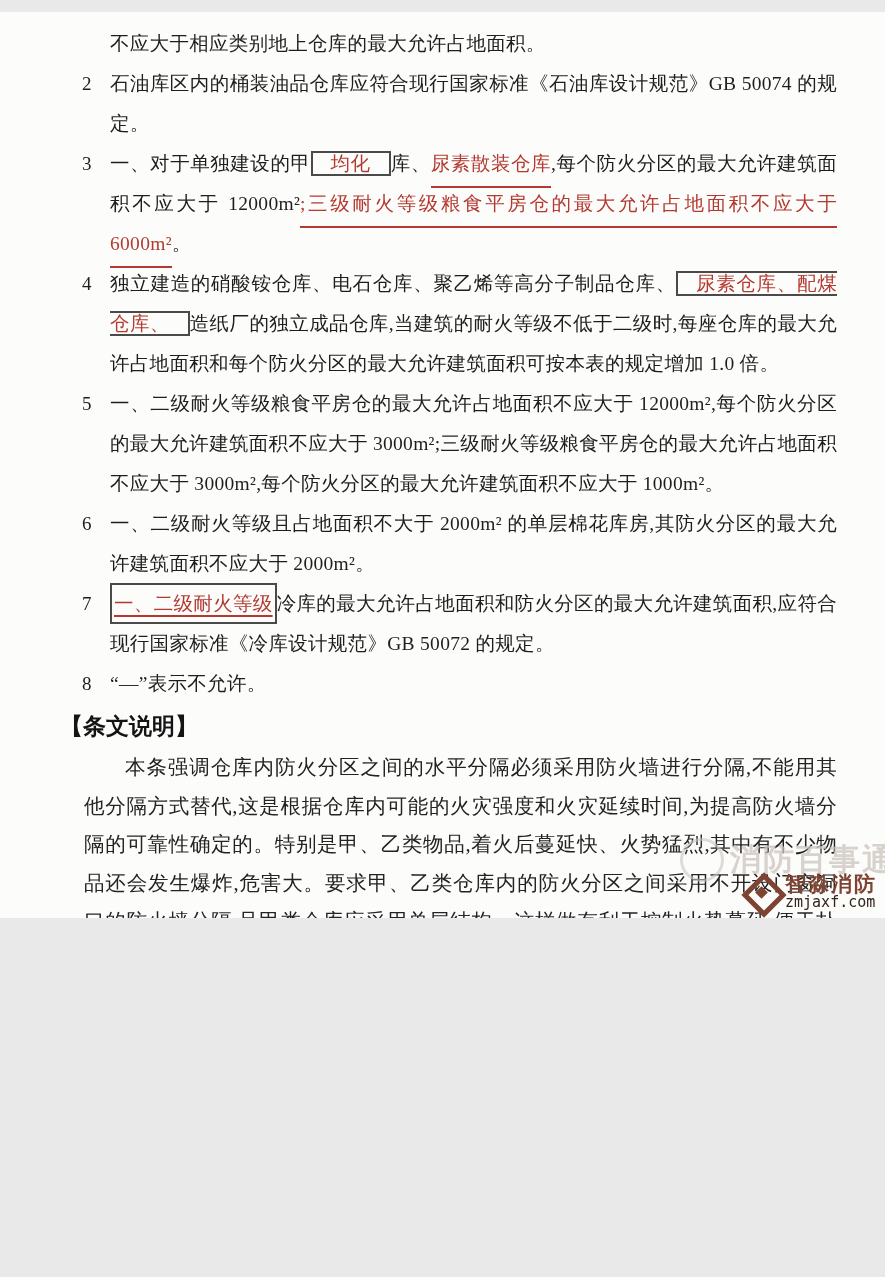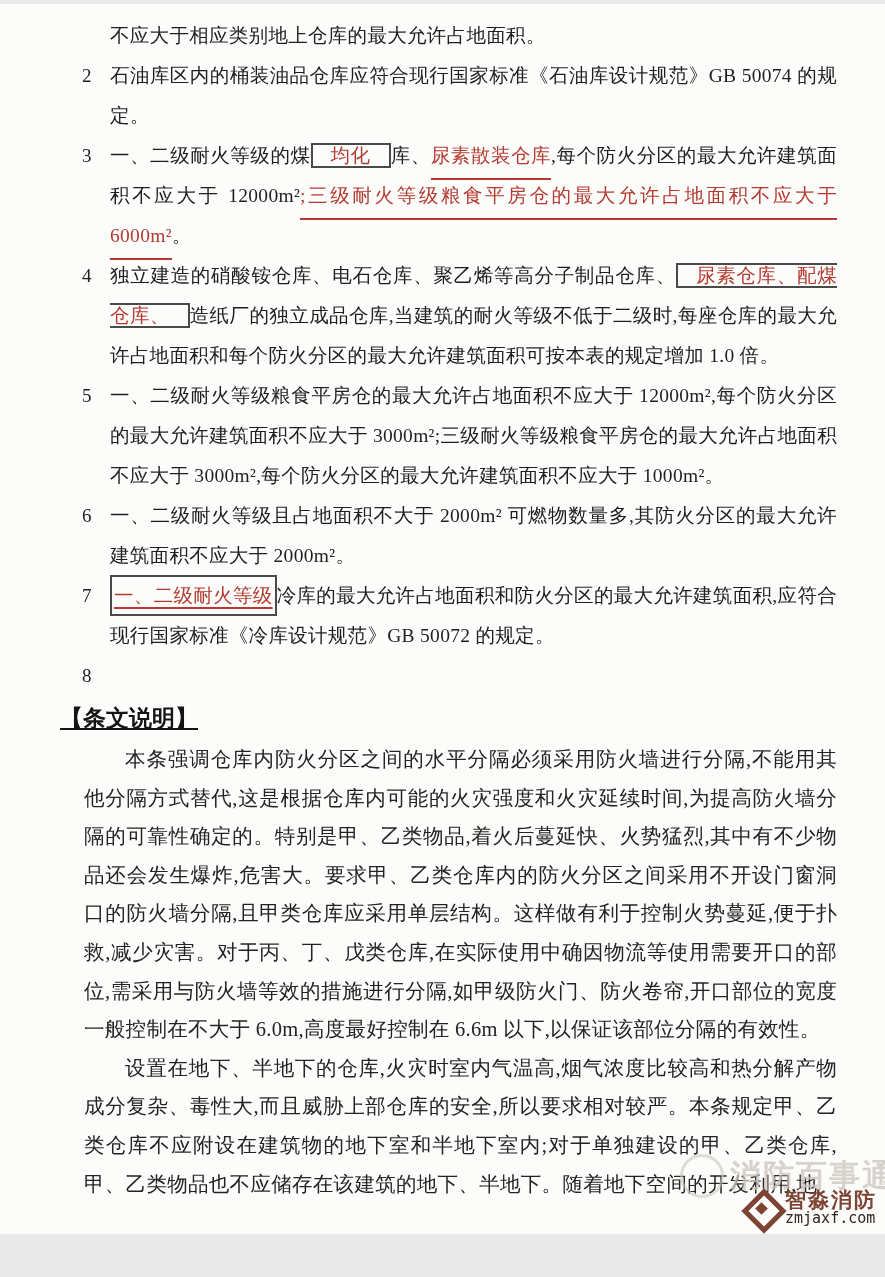--- a/index.html
+++ b/index.html
@@ -5,22 +5,22 @@
   :root{
     --ink:#1e1e1e;
     --red:#b43a31;
     --box:#4a4a4a;
     --brand:#7d4434;
     --wm-gray:#ccc5be;
   }
   html,body{margin:0;padding:0;background:#e9e9e9;}
   .page{
     position:relative;
-    width:885px;height:1230px;
-    margin:4px auto;
+    width:885px;height:906px;
+    margin:12px auto;
     background:#fcfcfb;
     color:var(--ink);
     font-family:"Liberation Serif","DejaVu Serif",serif;
     overflow:hidden;
     box-sizing:border-box;
     padding-top:12px;
   }
   
   .clause-item{display:flex;padding-left:82px;padding-right:48px;}
   .clause-num{flex:none;width:28px;font-size:19px;line-height:40px;}
@@ -29,21 +29,21 @@
   .seg-red-underline{color:var(--red);border-bottom:2px solid var(--red);padding-bottom:12px;}
   .seg-red-boxed{color:var(--red);border:2px solid var(--box);padding:0 18px;font-family:Liberation Serif, serif;}
   .seg-red-boxed-underline{
     color:var(--red);border:2px solid var(--box);padding:8px 2px;
     text-decoration:underline;text-decoration-color:var(--red);
     text-decoration-thickness:2px;text-underline-offset:5px;
   }
   
   .section-header{
     margin:2px 0 0 0;padding-left:60px;
-    font-size:23px;font-weight:bold;line-height:42px;color:#141414;text-decoration:underline;
+    font-size:23px;font-weight:bold;line-height:42px;color:#141414;
   }
   .para{
     margin:0;padding:0 48px 0 84px;
     font-size:20.5px;line-height:38.6px;
     text-align:justify;text-indent:2em;letter-spacing:.3px;color:#232323;
   }
   .para-label{font-weight:normal;margin-right:14px;}
   
   .wm-gray-wrap{
     position:absolute;right:-10px;bottom:36px;
@@ -93,40 +93,41 @@
       <div class="clause-item">
         <span class="clause-num"></span>
         <span class="clause-body"><span class="seg-normal">不应大于相应类别地上仓库的最大允许占地面积。</span></span>
       </div>
       <div class="clause-item">
         <span class="clause-num">2</span>
         <span class="clause-body"><span class="seg-normal">石油库区内的桶装油品仓库应符合现行国家标准《石油库设计规范》GB 50074 的规定。</span></span>
       </div>
       <div class="clause-item">
         <span class="clause-num">3</span>
-        <span class="clause-body"><span class="seg-normal">一、二级耐火等级的煤</span><span class="seg-red-boxed">均化</span><span class="seg-normal">库、</span><span class="seg-red-underline">尿素散装仓库</span><span class="seg-normal">,每个防火分区的最大允许建筑面积不应大于 12000m²</span><span class="seg-red-underline">;三级耐火等级粮食平房仓的最大允许占地面积不应大于 6000m²</span><span class="seg-normal">。</span></span>
+        <span class="clause-body"><span class="seg-normal">一、对于单独建设的甲</span><span class="seg-red-boxed">均化</span><span class="seg-normal">库、</span><span class="seg-red-underline">尿素散装仓库</span><span class="seg-normal">,每个防火分区的最大允许建筑面积不应大于 12000m²</span><span class="seg-red-underline">;三级耐火等级粮食平房仓的最大允许占地面积不应大于 6000m²</span><span class="seg-normal">。</span></span>
       </div>
       <div class="clause-item">
         <span class="clause-num">4</span>
         <span class="clause-body"><span class="seg-normal">独立建造的硝酸铵仓库、电石仓库、聚乙烯等高分子制品仓库、</span><span class="seg-red-boxed">尿素仓库、配煤仓库、</span><span class="seg-normal">造纸厂的独立成品仓库,当建筑的耐火等级不低于二级时,每座仓库的最大允许占地面积和每个防火分区的最大允许建筑面积可按本表的规定增加 1.0 倍。</span></span>
       </div>
       <div class="clause-item">
         <span class="clause-num">5</span>
         <span class="clause-body"><span class="seg-normal">一、二级耐火等级粮食平房仓的最大允许占地面积不应大于 12000m²,每个防火分区的最大允许建筑面积不应大于 3000m²;三级耐火等级粮食平房仓的最大允许占地面积不应大于 3000m²,每个防火分区的最大允许建筑面积不应大于 1000m²。</span></span>
       </div>
       <div class="clause-item">
         <span class="clause-num">6</span>
-        <span class="clause-body"><span class="seg-normal">一、二级耐火等级且占地面积不大于 2000m² 可燃物数量多,其防火分区的最大允许建筑面积不应大于 2000m²。</span></span>
+        <span class="clause-body"><span class="seg-normal">一、二级耐火等级且占地面积不大于 2000m² 的单层棉花库房,其防火分区的最大允许建筑面积不应大于 2000m²。</span></span>
       </div>
       <div class="clause-item">
         <span class="clause-num">7</span>
         <span class="clause-body"><span class="seg-red-boxed-underline">一、二级耐火等级</span><span class="seg-normal">冷库的最大允许占地面积和防火分区的最大允许建筑面积,应符合现行国家标准《冷库设计规范》GB 50072 的规定。</span></span>
       </div>
       <div class="clause-item">
         <span class="clause-num">8</span>
+        <span class="clause-body"><span class="seg-normal">“—”表示不允许。</span></span>
       </div>
     </div>
 
   <h2 class="section-header">【条文说明】</h2>
 
   <div id="paragraphs">
       <p class="para">本条强调仓库内防火分区之间的水平分隔必须采用防火墙进行分隔,不能用其他分隔方式替代,这是根据仓库内可能的火灾强度和火灾延续时间,为提高防火墙分隔的可靠性确定的。特别是甲、乙类物品,着火后蔓延快、火势猛烈,其中有不少物品还会发生爆炸,危害大。要求甲、乙类仓库内的防火分区之间采用不开设门窗洞口的防火墙分隔,且甲类仓库应采用单层结构。这样做有利于控制火势蔓延,便于扑救,减少灾害。对于丙、丁、戊类仓库,在实际使用中确因物流等使用需要开口的部位,需采用与防火墙等效的措施进行分隔,如甲级防火门、防火卷帘,开口部位的宽度一般控制在不大于 6.0m,高度最好控制在 6.6m 以下,以保证该部位分隔的有效性。</p>
       <p class="para">设置在地下、半地下的仓库,火灾时室内气温高,烟气浓度比较高和热分解产物成分复杂、毒性大,而且威胁上部仓库的安全,所以要求相对较严。本条规定甲、乙类仓库不应附设在建筑物的地下室和半地下室内;对于单独建设的甲、乙类仓库,甲、乙类物品也不应储存在该建筑的地下、半地下。随着地下空间的开发利用,地</p>
     </div>
 

